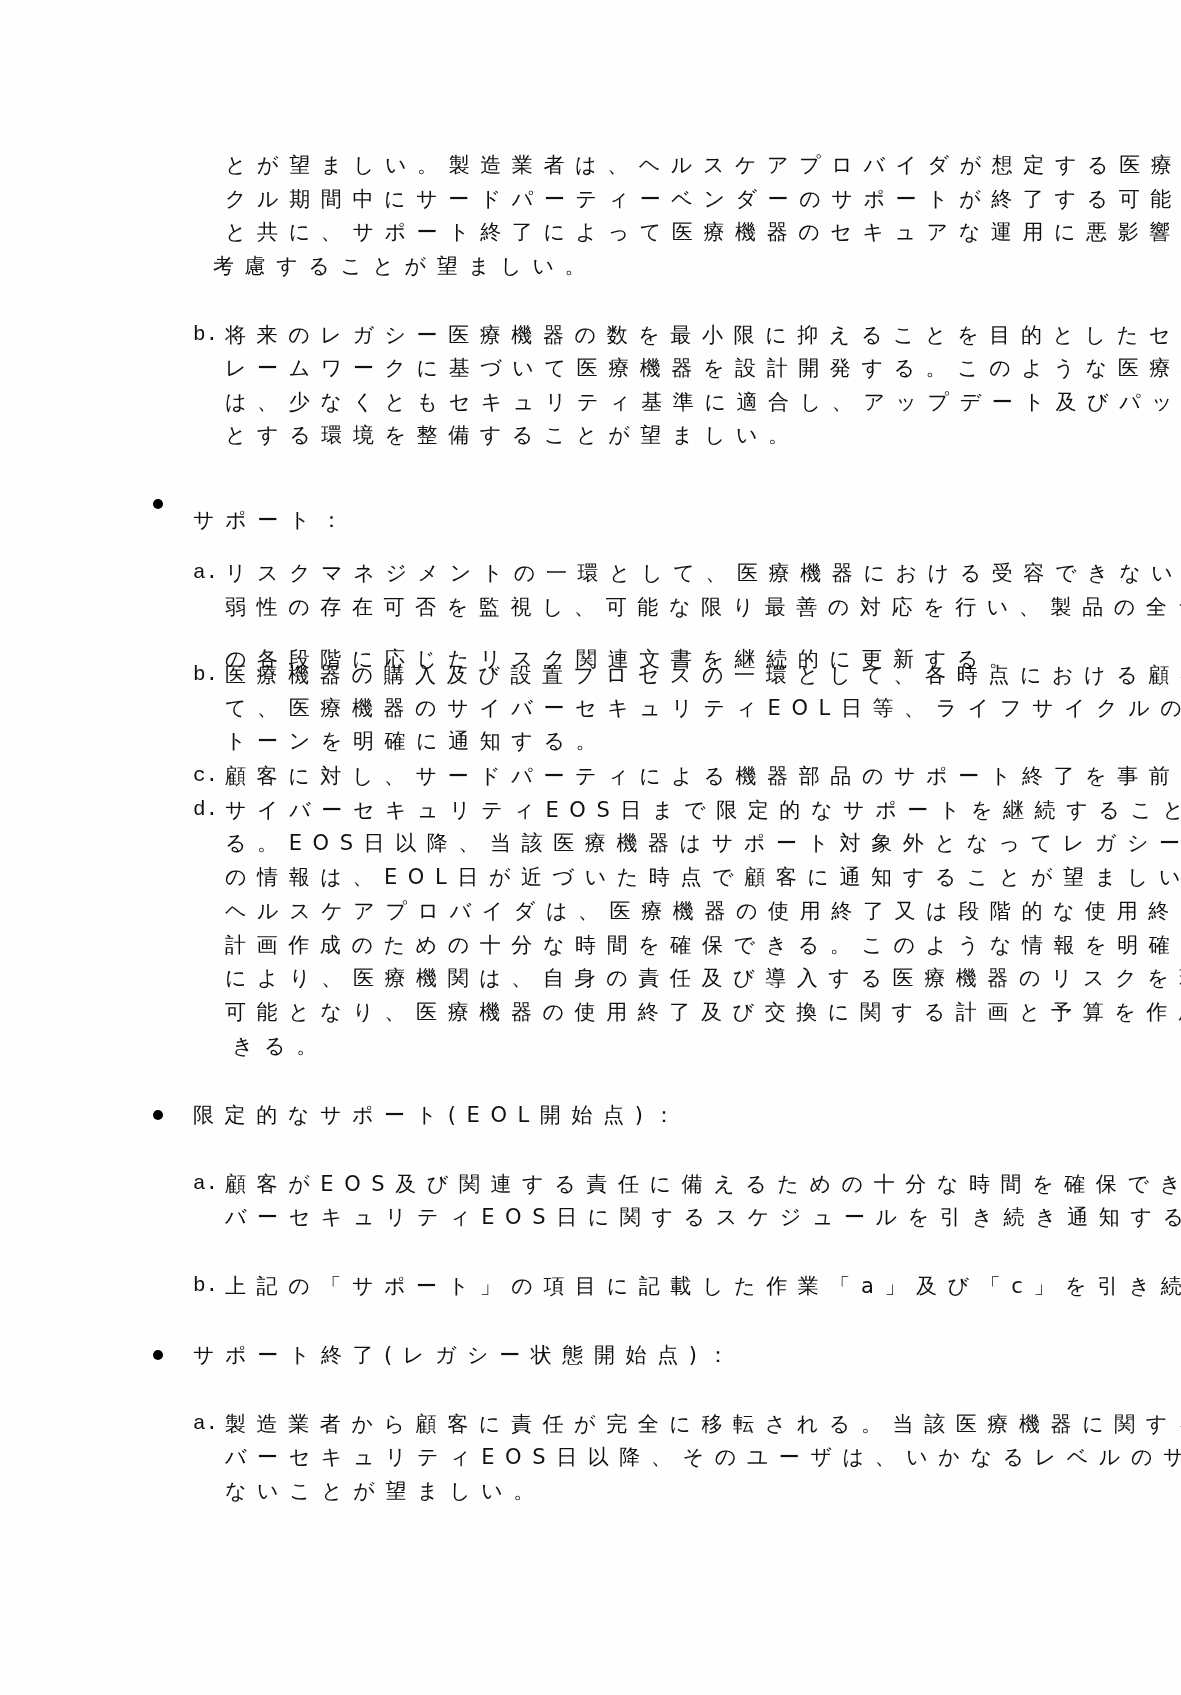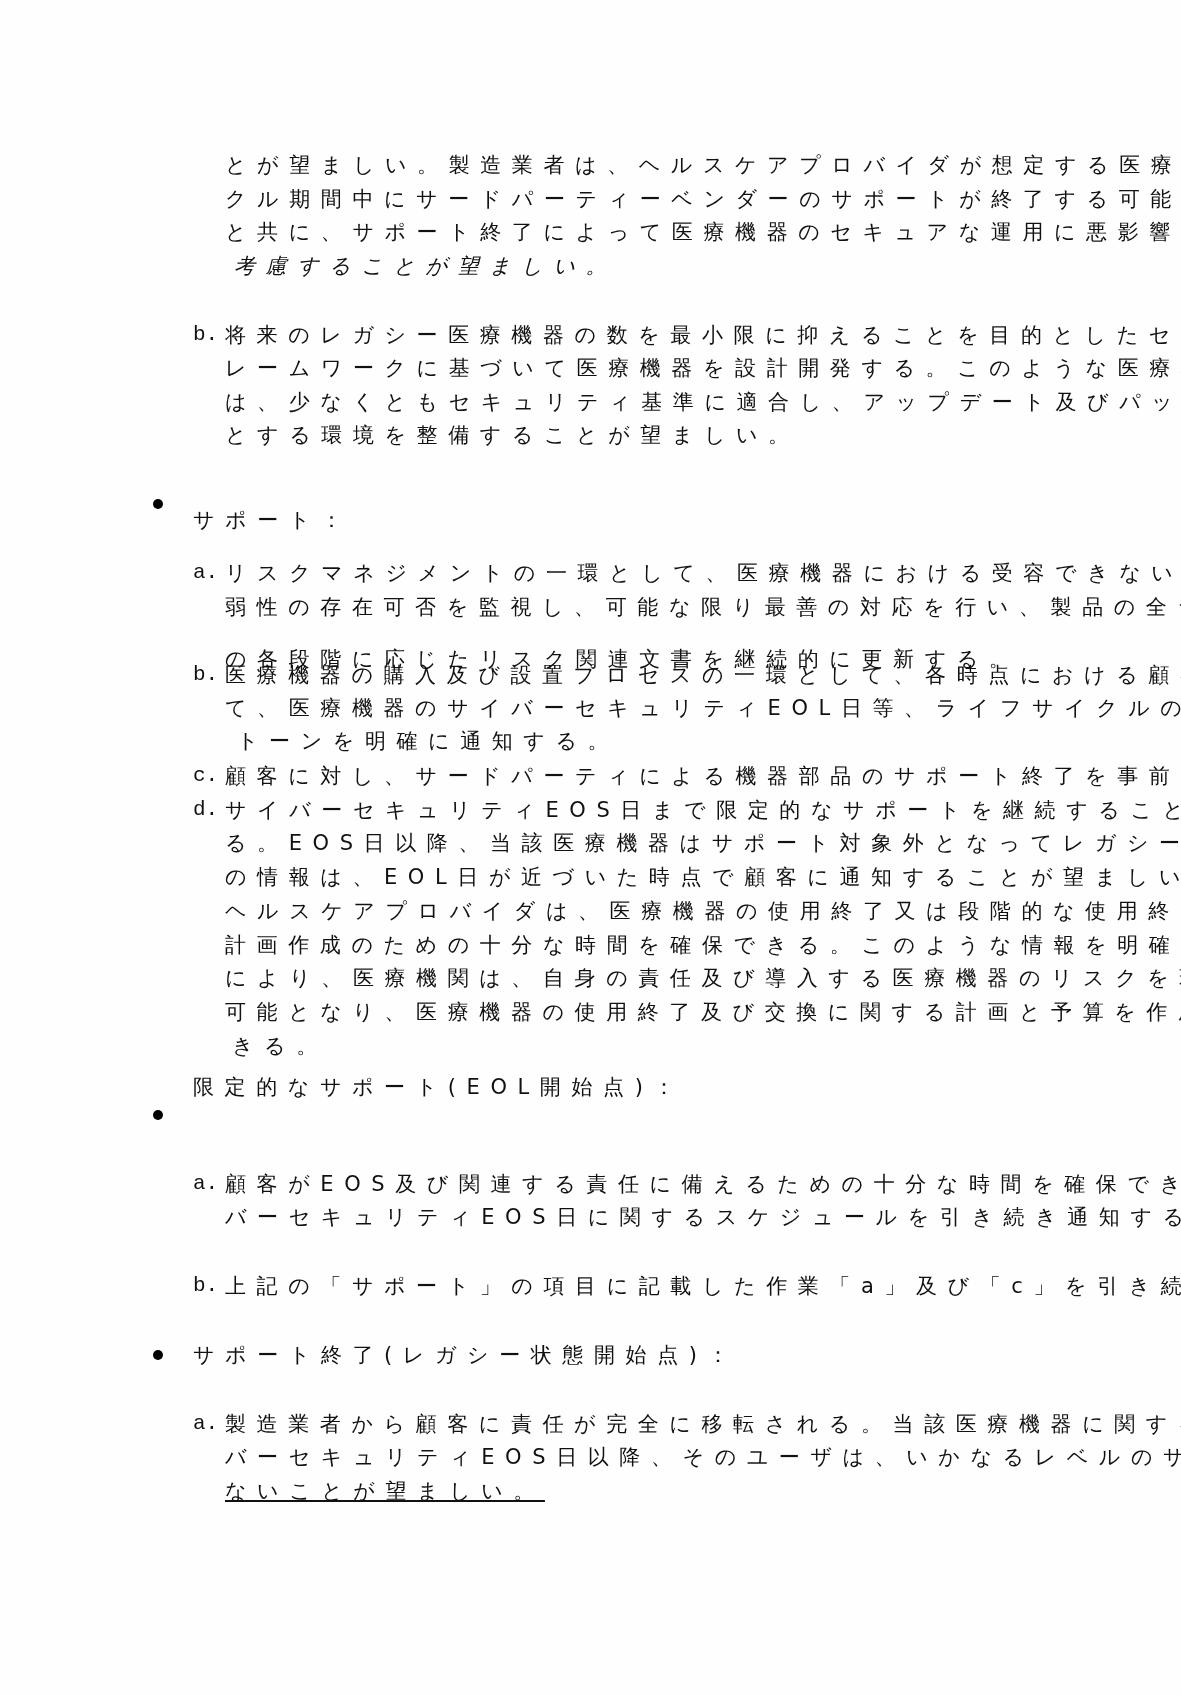--- a/index.html
+++ b/index.html
@@ -34,21 +34,21 @@
   </style>
 </head>
 <body>
 
 <div class="page">
 
   <div>
     <div class="line" style="left:225px; top:153px;">とが望ましい。製造業者は、ヘルスケアプロバイダが想定する医療機器ライフサイ</div>
     <div class="line" style="left:225px; top:187px;">クル期間中にサードパーティーベンダーのサポートが終了する可能性を考慮する</div>
     <div class="line" style="left:225px; top:220px;">と共に、サポート終了によって医療機器のセキュアな運用に悪影響が及ぶ可能性を</div>
-    <div class="line" style="left:234px; top:254px;font-style:italic;">考慮することが望ましい。</div>
+    <div class="line" style="left:213px; top:254px;">考慮することが望ましい。</div>
   </div>
 
   <div>
     <div class="marker" style="left:193px; top:323px;">b.</div>
     <div class="line" style="left:225px; top:323px;">将来のレガシー医療機器の数を最小限に抑えることを目的としたセキュアな開発フ</div>
     <div class="line" style="left:225px; top:356px;">レームワークに基づいて医療機器を設計開発する。このような医療機器について</div>
     <div class="line" style="left:225px; top:390px;">は、少なくともセキュリティ基準に適合し、アップデート及びパッチの適用を可能</div>
     <div class="line" style="left:225px; top:423px;">とする環境を整備することが望ましい。</div>
   </div>
 
@@ -60,21 +60,21 @@
       <div class="marker" style="left:193px; top:561px;">a.</div>
       <div class="line" style="left:225px; top:561px;">リスクマネジメントの一環として、医療機器における受容できないリスクのある脆</div>
       <div class="line" style="left:225px; top:595px;">弱性の存在可否を監視し、可能な限り最善の対応を行い、製品の全ライフサイクル</div>
       <div class="line" style="left:225px; top:628px;margin-top:19px;">の各段階に応じたリスク関連文書を継続的に更新する。</div>
     </div>
 
     <div>
       <div class="marker" style="left:193px; top:663px;">b.</div>
       <div class="line" style="left:225px; top:663px;">医療機器の購入及び設置プロセスの一環として、各時点における顧客の責任と併せ</div>
       <div class="line" style="left:225px; top:696px;">て、医療機器のサイバーセキュリティEOL日等、ライフサイクルの主要なマイルス</div>
-      <div class="line" style="left:237px; top:729px;">トーンを明確に通知する。</div>
+      <div class="line" style="left:225px; top:729px;">トーンを明確に通知する。</div>
     </div>
 
     <div>
       <div class="marker" style="left:193px; top:764px;">c.</div>
       <div class="line" style="left:225px; top:764px;">顧客に対し、サードパーティによる機器部品のサポート終了を事前に通知する。</div>
     </div>
 
     <div>
       <div class="marker" style="left:193px; top:798px;">d.</div>
       <div class="line" style="left:225px; top:798px;">サイバーセキュリティEOS日まで限定的なサポートを継続することを顧客に通知す</div>
@@ -83,21 +83,21 @@
       <div class="line" style="left:225px; top:899px;">ヘルスケアプロバイダは、医療機器の使用終了又は段階的な使用終了及び事業継続</div>
       <div class="line" style="left:225px; top:933px;">計画作成のための十分な時間を確保できる。このような情報を明確に通知すること</div>
       <div class="line" style="left:225px; top:966px;">により、医療機関は、自身の責任及び導入する医療機器のリスクを理解することが</div>
       <div class="line" style="left:225px; top:1000px;">可能となり、医療機器の使用終了及び交換に関する計画と予算を作成することがで</div>
       <div class="line" style="left:225px; top:1034px;margin-left:7px;">きる。</div>
     </div>
   </div>
 
   <div>
     <span class="bullet" style="left:153px; top:1110px;"></span>
-    <div class="line" style="left:193px; top:1075px;">限定的なサポート(EOL開始点)：</div>
+    <div class="line" style="left:193px; top:1103px;">限定的なサポート(EOL開始点)：</div>
 
     <div>
       <div class="marker" style="left:193px; top:1172px;">a.</div>
       <div class="line" style="left:225px; top:1172px;">顧客がEOS及び関連する責任に備えるための十分な時間を確保できるように、サイ</div>
       <div class="line" style="left:225px; top:1205px;">バーセキュリティEOS日に関するスケジュールを引き続き通知する。</div>
     </div>
 
     <div>
       <div class="marker" style="left:193px; top:1274px;">b.</div>
       <div class="line" style="left:225px; top:1274px;">上記の「サポート」の項目に記載した作業「a」及び「c」を引き続き行う。</div>
@@ -105,17 +105,17 @@
   </div>
 
   <div>
     <span class="bullet" style="left:153px; top:1350px;"></span>
     <div class="line" style="left:193px; top:1343px;">サポート終了(レガシー状態開始点)：</div>
 
     <div>
       <div class="marker" style="left:193px; top:1412px;">a.</div>
       <div class="line" style="left:225px; top:1412px;">製造業者から顧客に責任が完全に移転される。当該医療機器に関する正式なサイ</div>
       <div class="line" style="left:225px; top:1445px;">バーセキュリティEOS日以降、そのユーザは、いかなるレベルのサポートも期待し</div>
-      <div class="line" style="left:225px; top:1479px;text-decoration:underline;">ないことが望ましい。</div>
+      <div class="line" style="left:225px; top:1479px;">ないことが望ましい。</div>
     </div>
   </div>
 
 </div>
 
 </body></html>

